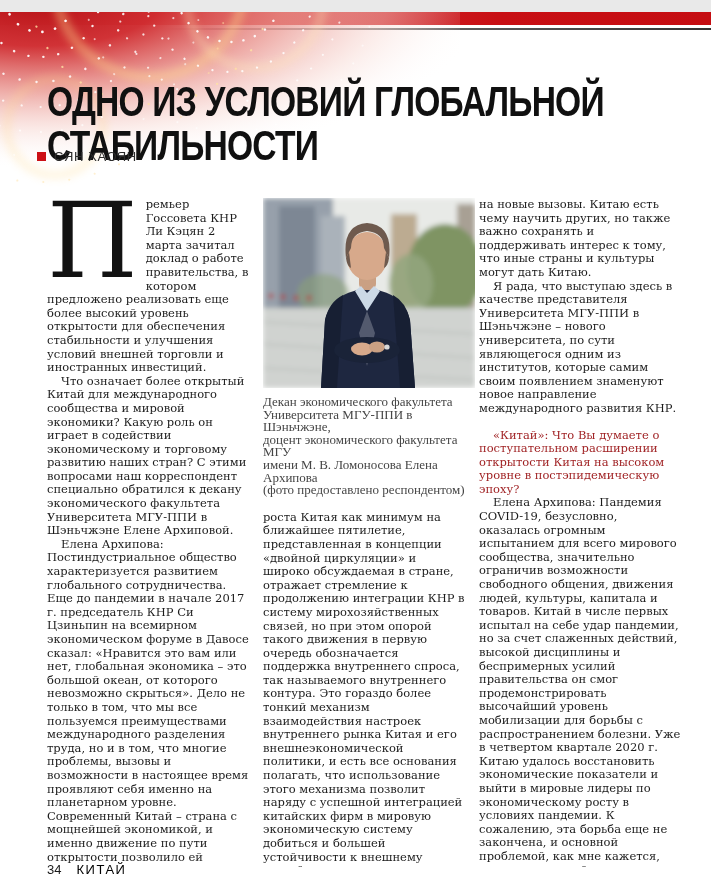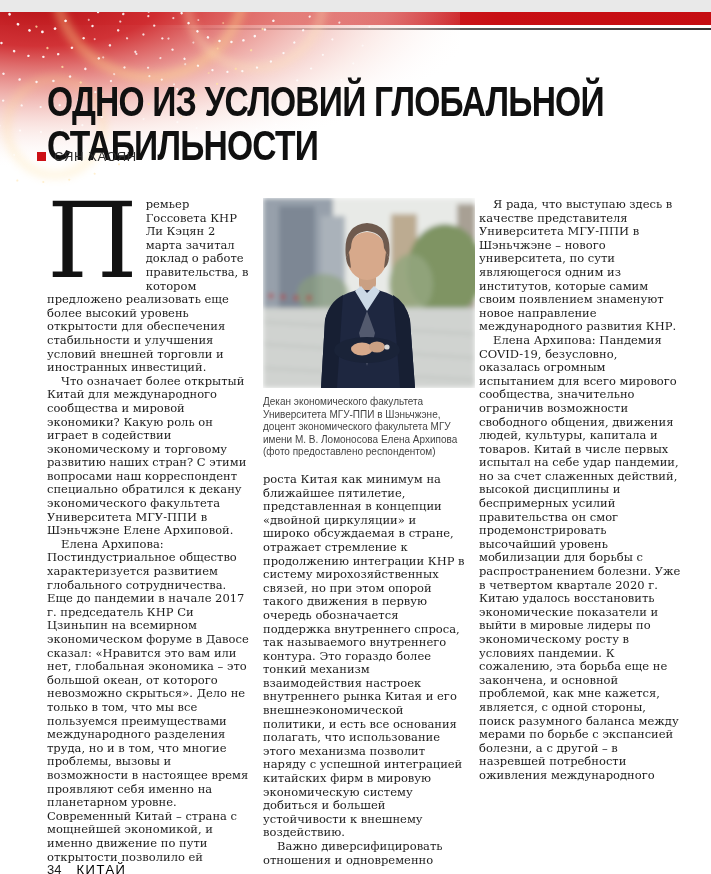--- a/index.html
+++ b/index.html
@@ -41,21 +41,21 @@
   .question{color:#9e1d1f;margin-top:13px !important;text-indent:14px;}
   .answer-name{font-weight:normal;}
   .dropcap{
     float:left;font-family:"DejaVu Serif", serif;font-weight:normal;color:#121212;
     font-size:104px;line-height:80px;height:80px;margin:3px 8px 0 0;
   }
   
   .photo{width:212px;height:190px;display:block;}
   .caption{
     margin-top:8px;width:210px;
-    font-family:Liberation Sans, sans-serif;font-size:10px;line-height:12.6px;color:#454545;
+    font-family:Liberation Serif, serif;font-size:13px;line-height:12.6px;color:#454545;
     white-space:pre-line;
   }
   .col2-text{margin-top:14px;width:202px;}
   
   .footer{
     position:absolute;left:47px;top:850px;display:flex;align-items:baseline;gap:15px;
     font-family:"Liberation Sans", sans-serif;font-weight:normal;font-size:13px;
   }
   .page-number{color:#1a1a1a;}
   .magazine-name{color:#000000;letter-spacing:1.5px;}
@@ -174,21 +174,23 @@
 доцент экономического факультета МГУ
 имени М. В. Ломоносова Елена Архипова
 (фото предоставлено респондентом)</div>
       <div class="col2-text">
         <p>роста Китая как минимум на ближайшее пятилетие, представленная в концепции «двойной циркуляции» и широко обсуждаемая в стране, отражает стремление к продолжению интеграции КНР в систему мирохозяйственных связей, но при этом опорой такого движения в первую очередь обозначается поддержка внутреннего спроса, так называемого внутреннего контура. Это гораздо более тонкий механизм взаимодействия настроек внутреннего рынка Китая и его внешнеэкономической политики, и есть все основания полагать, что использование этого механизма позволит наряду с успешной интеграцией китайских фирм в мировую экономическую систему добиться и большей устойчивости к внешнему воздействию.</p>
         <p class="indent">Важно диверсифицировать отношения и одновременно объединять их в новых многонациональных союзах и институтах, тем самым отвечая</p>
       </div>
     </div>
 
     <div class="col col3">
+      <p>на новые вызовы. Китаю есть чему научить других, но также важно сохранять и поддерживать интерес к тому, что иные страны и культуры могут дать Китаю.</p>
       <p class="indent">Я рада, что выступаю здесь в качестве представителя Университета МГУ-ППИ в Шэньчжэне – нового университета, по сути являющегося одним из институтов, которые самим своим появлением знаменуют новое направление международного развития КНР.</p>
+      <p class="question">«Китай»: Что Вы думаете о поступательном расширении открытости Китая на высоком уровне в постэпидемическую эпоху?</p>
       <p class="indent">
         <span class="answer-name">Елена Архипова:</span><span> Пандемия COVID-19, безусловно, оказалась огромным испытанием для всего мирового сообщества, значительно ограничив возможности свободного общения, движения людей, культуры, капитала и товаров. Китай в числе первых испытал на себе удар пандемии, но за счет слаженных действий, высокой дисциплины и беспримерных усилий правительства он смог продемонстрировать высочайший уровень мобилизации для борьбы с распространением болезни. Уже в четвертом квартале 2020 г. Китаю удалось восстановить экономические показатели и выйти в мировые лидеры по экономическому росту в условиях пандемии. К сожалению, эта борьба еще не закончена, и основной проблемой, как мне кажется, является, с одной стороны, поиск разумного баланса между мерами по борьбе с экспансией болезни, а с другой – в назревшей потребности оживления международного</span>
       </p>
     </div>
 
   </div>
 
   <div class="footer">
     <span class="page-number">34</span>
     <span class="magazine-name">КИТАЙ</span>

